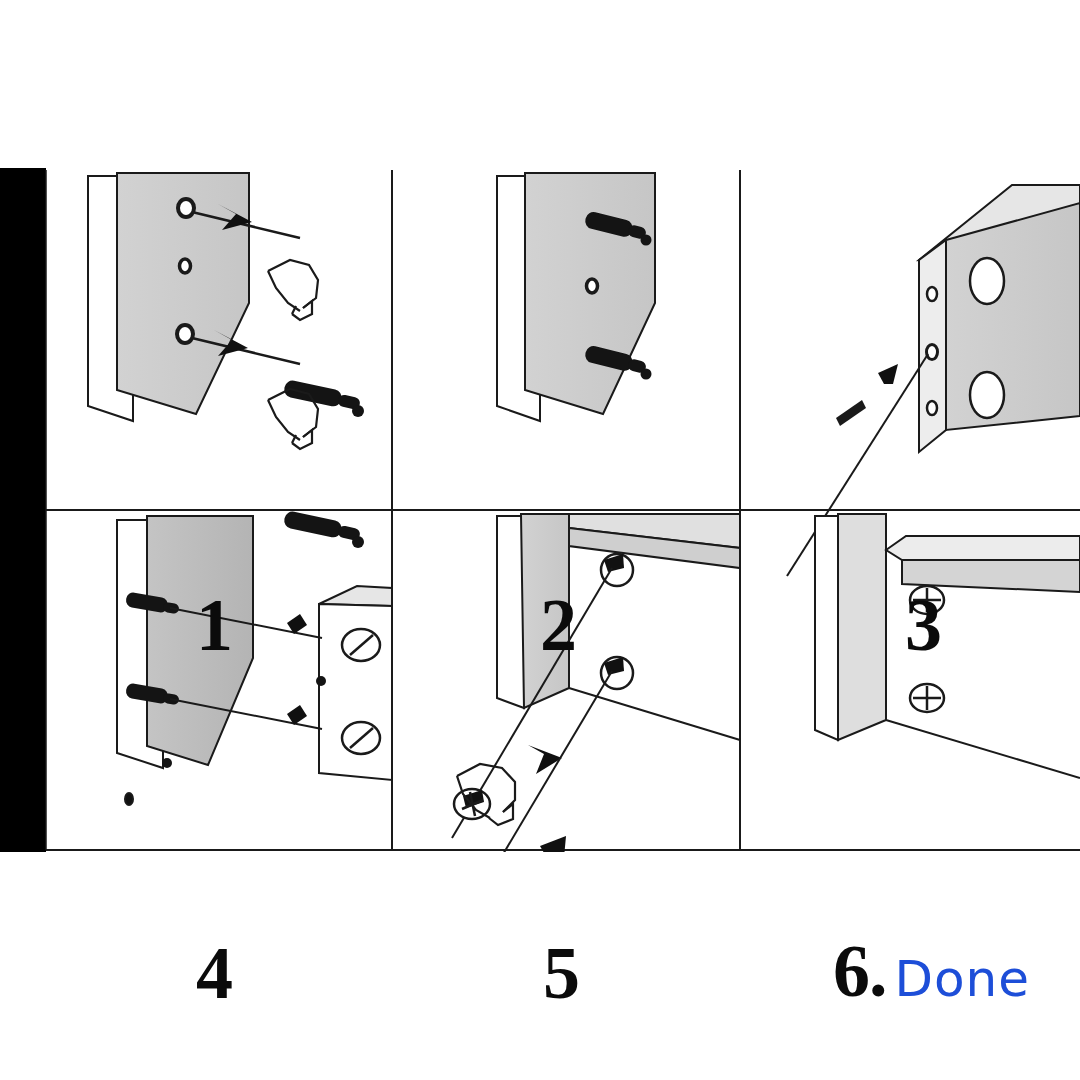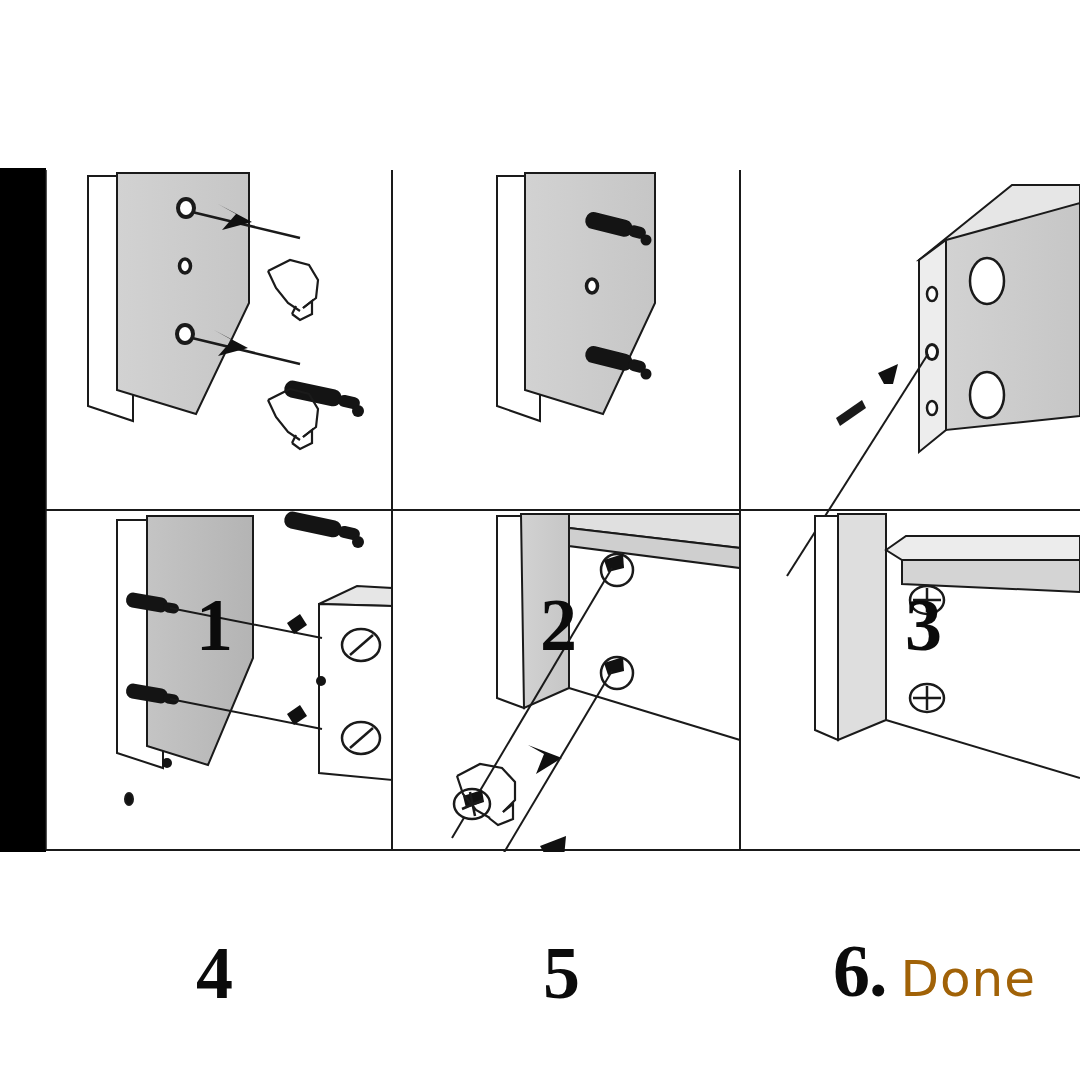--- a/index.html
+++ b/index.html
@@ -69,22 +69,22 @@
     left: 833px;
     top: 766px;
     display: flex;
     align-items: baseline;
   }
   .done-word {
     font-family: "DejaVu Sans", sans-serif;
     font-weight: 400;
     font-size: 50px;
     letter-spacing: 1px;
-    color: #a16207;
-    margin-left: 14px;
+    color: #1d4ed8;
+    margin-left: 8px;
   }
 </style>
 </head>
 <body>
 
 <div id="sheet">
 
   <div class="page-edge-band"></div>
 
   <div class="diagram-area">

